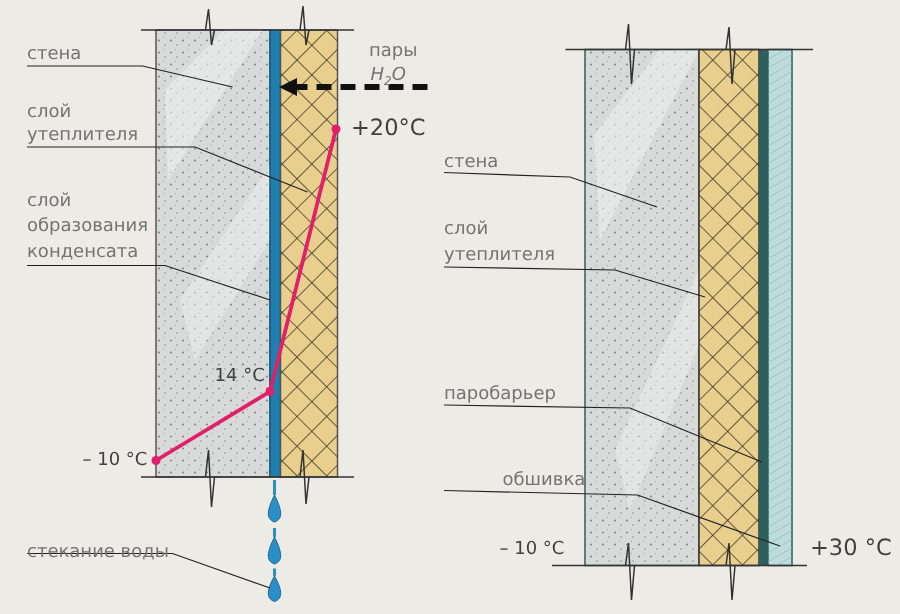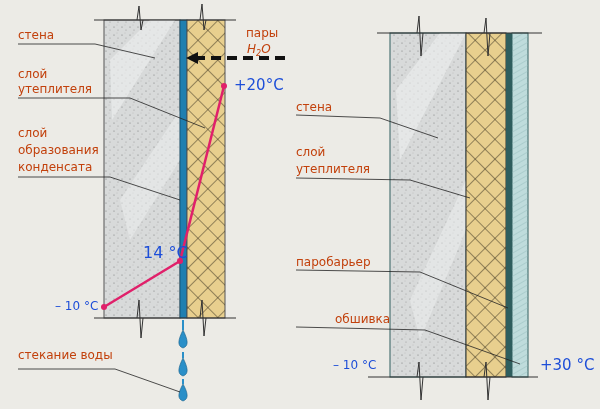--- a/index.html
+++ b/index.html
@@ -1,20 +1,20 @@
 <!DOCTYPE html>
 <html><head>
 <meta charset="utf-8">
 <style>
   html, body { margin:0; padding:0; }
   body { width:600px; height:409px; background:#ecebe6; overflow:hidden; position:relative;
          font-family:"DejaVu Sans", sans-serif; color:#2a2a2a; }
   svg { position:absolute; left:0; top:0; }
-  .lbl { position:absolute; font-size:12px; line-height:15px; white-space:nowrap; color:#c2410c; }
-  .temp { position:absolute; font-size:13px; white-space:nowrap; color:#1d4ed8; }
+  .lbl { position:absolute; font-size:12px; line-height:15px; white-space:nowrap; color:#737373; }
+  .temp { position:absolute; font-size:13px; white-space:nowrap; color:#404040; }
   .temp-big { font-size:15px; }
 </style>
 </head>
 <body>
 
 <svg width="600" height="409" viewBox="0 0 600 409">
   <defs>
     <pattern id="hatch" width="14" height="14" patternUnits="userSpaceOnUse" patternTransform="rotate(45)">
       <line x1="0" y1="0" x2="0" y2="14" stroke="#3a3220" stroke-width="1"></line>
       <line x1="0" y1="0" x2="14" y2="0" stroke="#3a3220" stroke-width="1"></line>
@@ -99,27 +99,27 @@
     <polyline points="296,327 425,330 520,364"></polyline>
   </g>
 </svg>
 
 <div class="lbl" style="left:18px;top:28px;">стена</div>
 <div class="lbl" style="left:18px;top:67px;">слой</div>
 <div class="lbl" style="left:18px;top:82px;">утеплителя</div>
 <div class="lbl" style="left:18px;top:126px;">слой</div>
 <div class="lbl" style="left:18px;top:143px;">образования</div>
 <div class="lbl" style="left:18px;top:160px;">конденсата</div>
-<div class="lbl" style="left:18px;top:348px;text-align:center;">стекание воды</div>
+<div class="lbl" style="left:18px;top:360px;text-align:center;">стекание воды</div>
 
 <div class="lbl" style="left:246px;top:26px;">пары</div>
 <div class="lbl" style="left:247px;top:42px;font-style:italic;"><span>H</span><sub style="font-size:8px">2</sub><span>O</span></div>
 
 <div class="temp temp-big" style="left:234px;top:76px;">+20°C</div>
-<div class="temp" style="left:143px;top:243px;font-size:16px;">14 °C</div>
+<div class="temp" style="left:143px;top:243px;font-size:12px;">14 °C</div>
 <div class="temp" style="left:55px;top:299px;font-size:12px;">– 10 °C</div>
 
 <div class="lbl" style="left:296px;top:100px;">стена</div>
 <div class="lbl" style="left:296px;top:145px;">слой</div>
 <div class="lbl" style="left:296px;top:162px;">утеплителя</div>
 <div class="lbl" style="left:296px;top:255px;">паробарьер</div>
 <div class="lbl" style="left:296px;top:312px;margin-left:39px;">обшивка</div>
 
 <div class="temp" style="left:333px;top:358px;font-size:12px;">– 10 °C</div>
 <div class="temp temp-big" style="left:540px;top:356px;">+30 °C</div>

